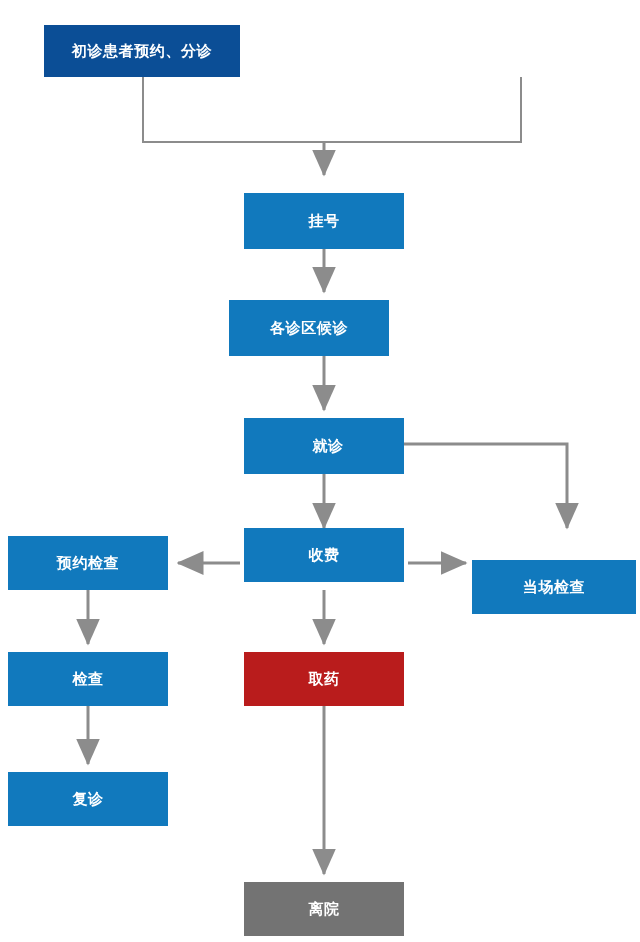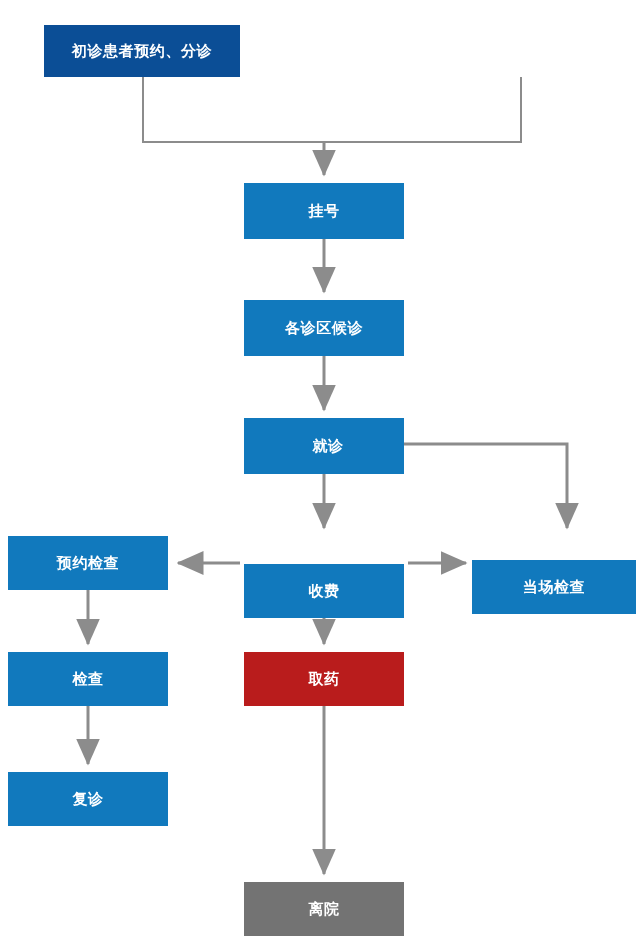--- a/index.html
+++ b/index.html
@@ -88,37 +88,37 @@
     <path d="M88,706 L88,764" fill="none" stroke="#8c8c8c" stroke-width="3" marker-end="url(#arrowhead)"></path>
 
     <path d="M324,706 L324,874" fill="none" stroke="#8c8c8c" stroke-width="3" marker-end="url(#arrowhead)"></path>
   </svg>
 
   <div class="node dark" id="node-first-visit" style="left: 44px; top: 25px; width: 196px; height: 52px; background: rgb(11, 78, 150); color: rgb(255, 255, 255);">
     <span class="node-label">初诊患者预约、分诊</span>
   </div>
 
 
-  <div class="node primary" id="node-registration" style="left: 244px; top: 183px; width: 160px; height: 56px; background: rgb(17, 121, 189); color: rgb(255, 255, 255);">
+  <div class="node primary" id="node-registration" style="left: 244px; top: 193px; width: 160px; height: 56px; background: rgb(17, 121, 189); color: rgb(255, 255, 255);">
     <span class="node-label">挂号</span>
   </div>
 
-  <div class="node primary" id="node-waiting-area" style="left: 244px; top: 300px; width: 160px; height: 56px; background: rgb(17, 121, 189); color: rgb(255, 255, 255);">
+  <div class="node primary" id="node-waiting-area" style="left: 229px; top: 300px; width: 160px; height: 56px; background: rgb(17, 121, 189); color: rgb(255, 255, 255);">
     <span class="node-label">各诊区候诊</span>
   </div>
 
   <div class="node primary" id="node-consultation" style="left: 244px; top: 418px; width: 160px; height: 56px; background: rgb(17, 121, 189); color: rgb(255, 255, 255); padding-left: 8px;">
     <span class="node-label">就诊</span>
   </div>
 
   <div class="node primary" id="node-scheduled-exam" style="left: 8px; top: 536px; width: 160px; height: 54px; background: rgb(17, 121, 189); color: rgb(255, 255, 255);">
     <span class="node-label">预约检查</span>
   </div>
 
-  <div class="node primary" id="node-payment" style="left: 244px; top: 564px; width: 160px; height: 54px; background: rgb(17, 121, 189); color: rgb(255, 255, 255);">
+  <div class="node primary" id="node-payment" style="left: 244px; top: 528px; width: 160px; height: 54px; background: rgb(17, 121, 189); color: rgb(255, 255, 255);">
     <span class="node-label">收费</span>
   </div>
 
   <div class="node primary" id="node-onsite-exam" style="left: 472px; top: 536px; width: 164px; height: 54px; background: rgb(17, 121, 189); color: rgb(255, 255, 255); margin-top: 24px;">
     <span class="node-label">当场检查</span>
   </div>
 
   <div class="node primary" id="node-examination" style="left: 8px; top: 652px; width: 160px; height: 54px; background: rgb(17, 121, 189); color: rgb(255, 255, 255);">
     <span class="node-label">检查</span>
   </div>

